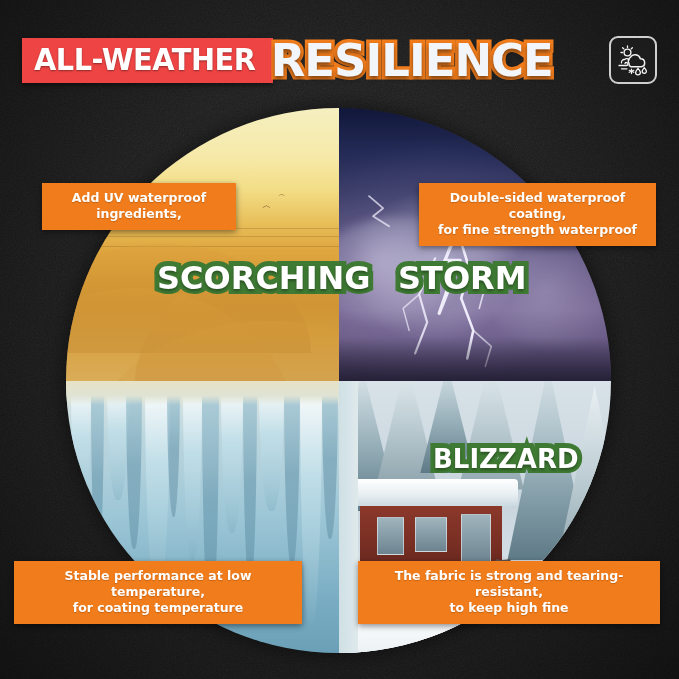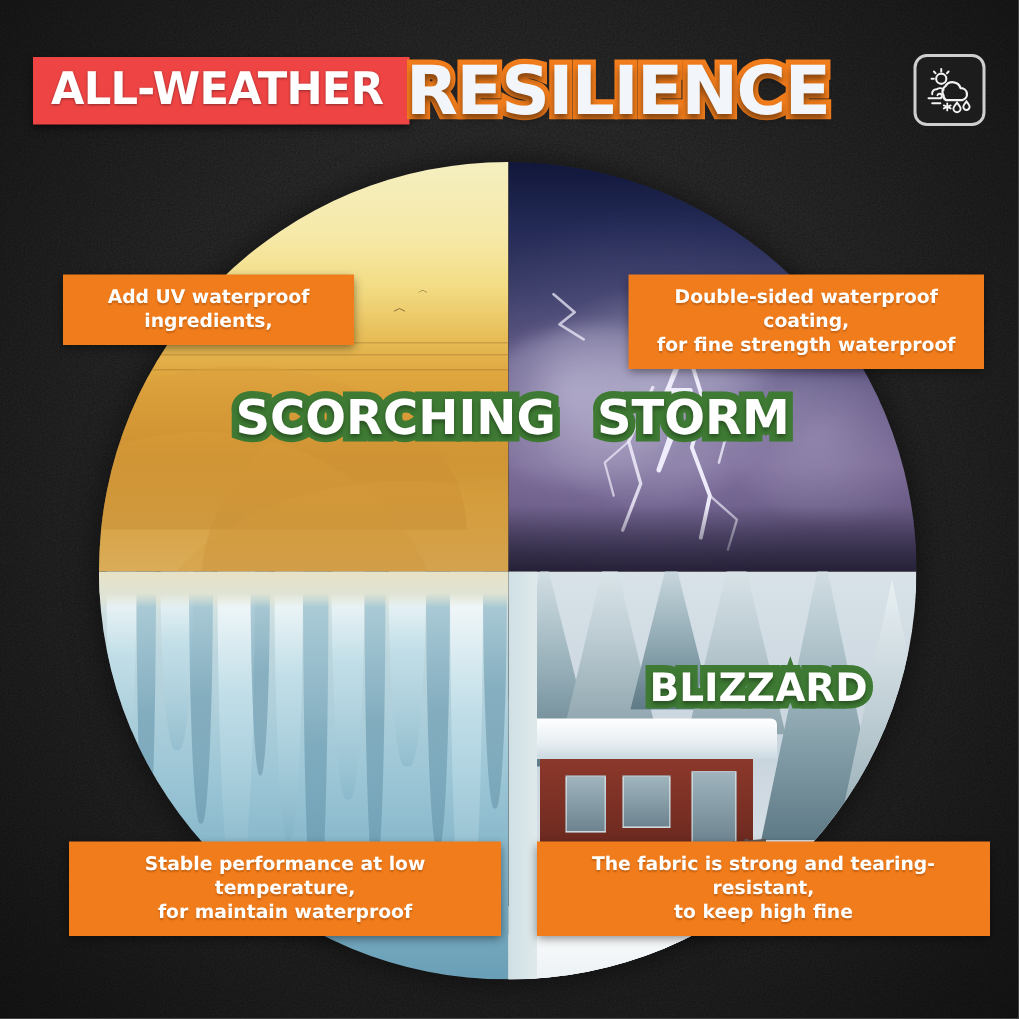--- a/index.html
+++ b/index.html
@@ -237,21 +237,21 @@
     font-weight: 700;
     font-size: 12.5px;
     line-height: 1.28;
     padding: 7px 10px 8px;
     text-align: center;
     box-shadow: 0 2px 6px rgba(0,0,0,.45);
     text-shadow: 0 1px 1px rgba(120,55,0,.35);
   }
   .co-tl { left: 42px;  top: 183px; width: 194px; }
   .co-tr { left: 399px; top: 183px; width: 237px; margin-left: 20px; }
-  .co-bl { left: 14px;  top: 561px; width: 288px; margin-left: 32px; }
+  .co-bl { left: 14px;  top: 561px; width: 288px; }
   .co-br { left: 358px; top: 561px; width: 302px; }
 </style>
 </head>
 <body>
 
 <div id="poster">
 
   <svg id="noise" width="679" height="679">
     <filter id="grain">
       <feTurbulence type="fractalNoise" baseFrequency="0.85" numOctaves="3" stitchTiles="stitch"></feTurbulence>
@@ -402,20 +402,20 @@
 
   <div class="callout co-tl">
     <div>Add UV waterproof ingredients,</div>
   </div>
   <div class="callout co-tr">
     <div>Double-sided waterproof coating,</div>
     <div>for fine strength waterproof</div>
   </div>
   <div class="callout co-bl">
     <div>Stable performance at low temperature,</div>
-    <div>for maintain waterproof</div>
+    <div>for coating temperature</div>
   </div>
   <div class="callout co-br">
     <div>The fabric is strong and tearing-resistant,</div>
     <div>to keep high fine</div>
   </div>
 
 </div>
 
 </body></html>

